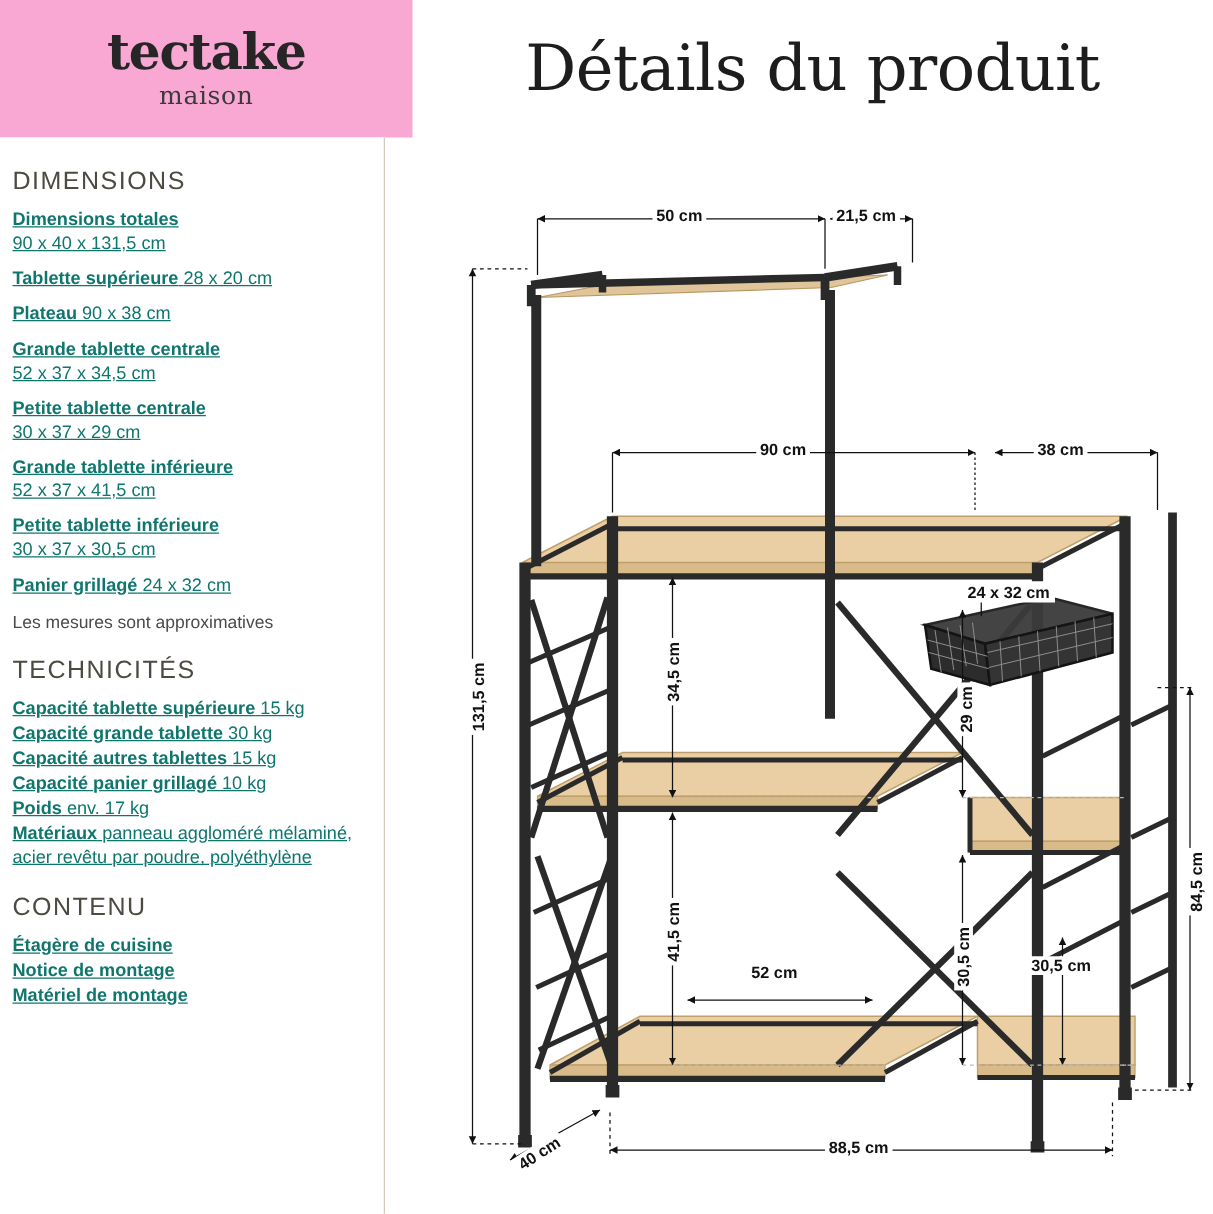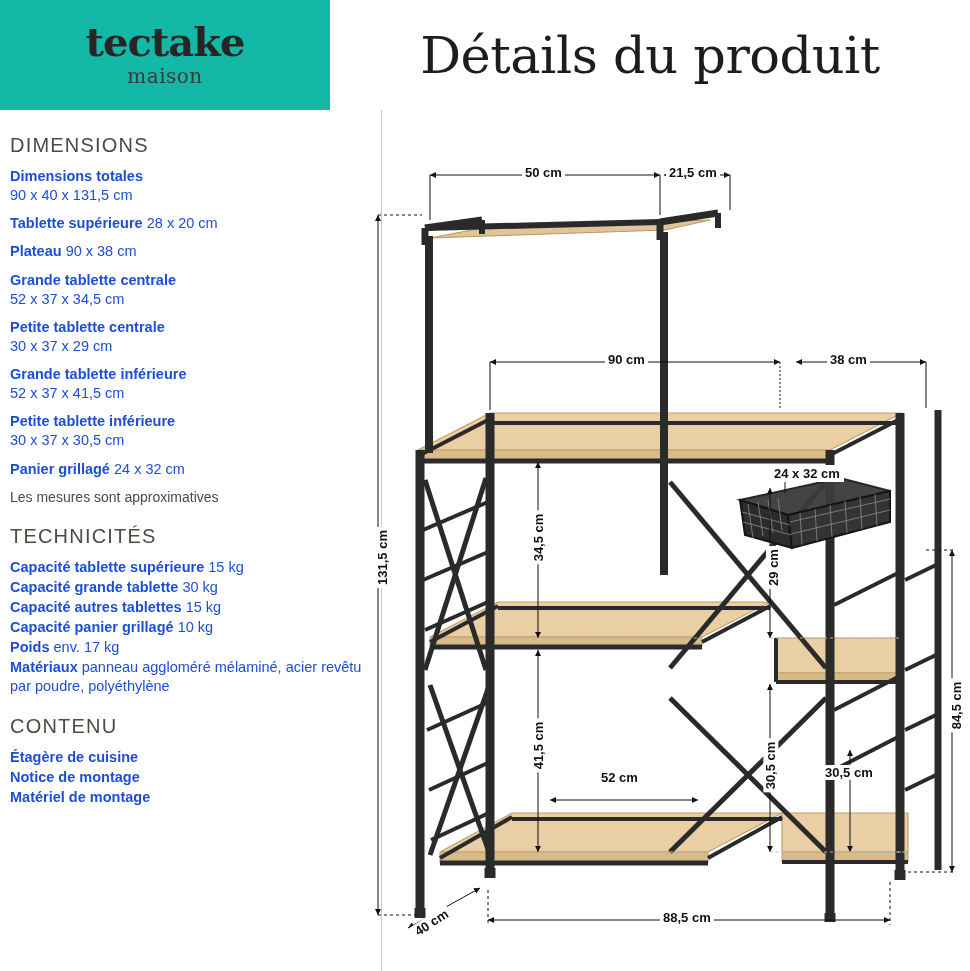--- a/index.html
+++ b/index.html
@@ -14,21 +14,21 @@
 
   
   #page {
     position: relative;
     width: 970px; height: 971px;
   }
 
   
   .logo-panel {
     position: absolute; left:0; top:0; width:330px; height:110px;
-    background:#14b8a6;
+    background:#f9a8d4;
     display:flex; flex-direction:column; align-items:center; justify-content:center;
   }
   .logo-main {
     font-family: "DejaVu Serif", serif;
     font-weight:700;
     font-size:40px;
     letter-spacing:-1px;
     color:#262626;
     line-height:1;
   }
@@ -45,21 +45,21 @@
     position:absolute; left:330px; top:0; width:640px; height:110px;
     display:flex; align-items:center; justify-content:center;
     font-family:"DejaVu Serif", serif;
     font-size:51px;
     color:#1d1d1d;
     letter-spacing:-0.5px;
   }
 
   
   .spec-col {
-    position:absolute; left:0; top:110px; width:382px; height:861px;
+    position:absolute; left:0; top:110px; width:308px; height:861px;
     background:#ffffff;
     padding:24px 18px 0 10px;
   }
   .spec-col:after {
     content:"";
     position:absolute; right:0; top:0; width:1px; height:861px;
     background:#cfcabb;
   }
 
   .sec-head {
@@ -67,23 +67,24 @@
     letter-spacing:1.2px;
     color:#4d4a42;
     margin:0 0 10px 0;
     font-weight:400;
   }
   .sec-head.second { margin-top:20px; }
   .sec-head.third  { margin-top:18px; }
 
   .spec-line {
     font-size:14.5px;
-    color:#1d4ed8;
+    color:#0f766e;
     line-height:1.32;
     margin-bottom:9px;
+    text-decoration:underline;
   }
   .spec-line b { font-weight:700; }
   .spec-line .val { font-weight:400; }
   .spec-note {
     font-size:14px; color:#4a4a4a; margin:10px 0 0 0;
   }
   .tight-list .spec-line { margin-bottom:1px; }
 
   
   .draw {

